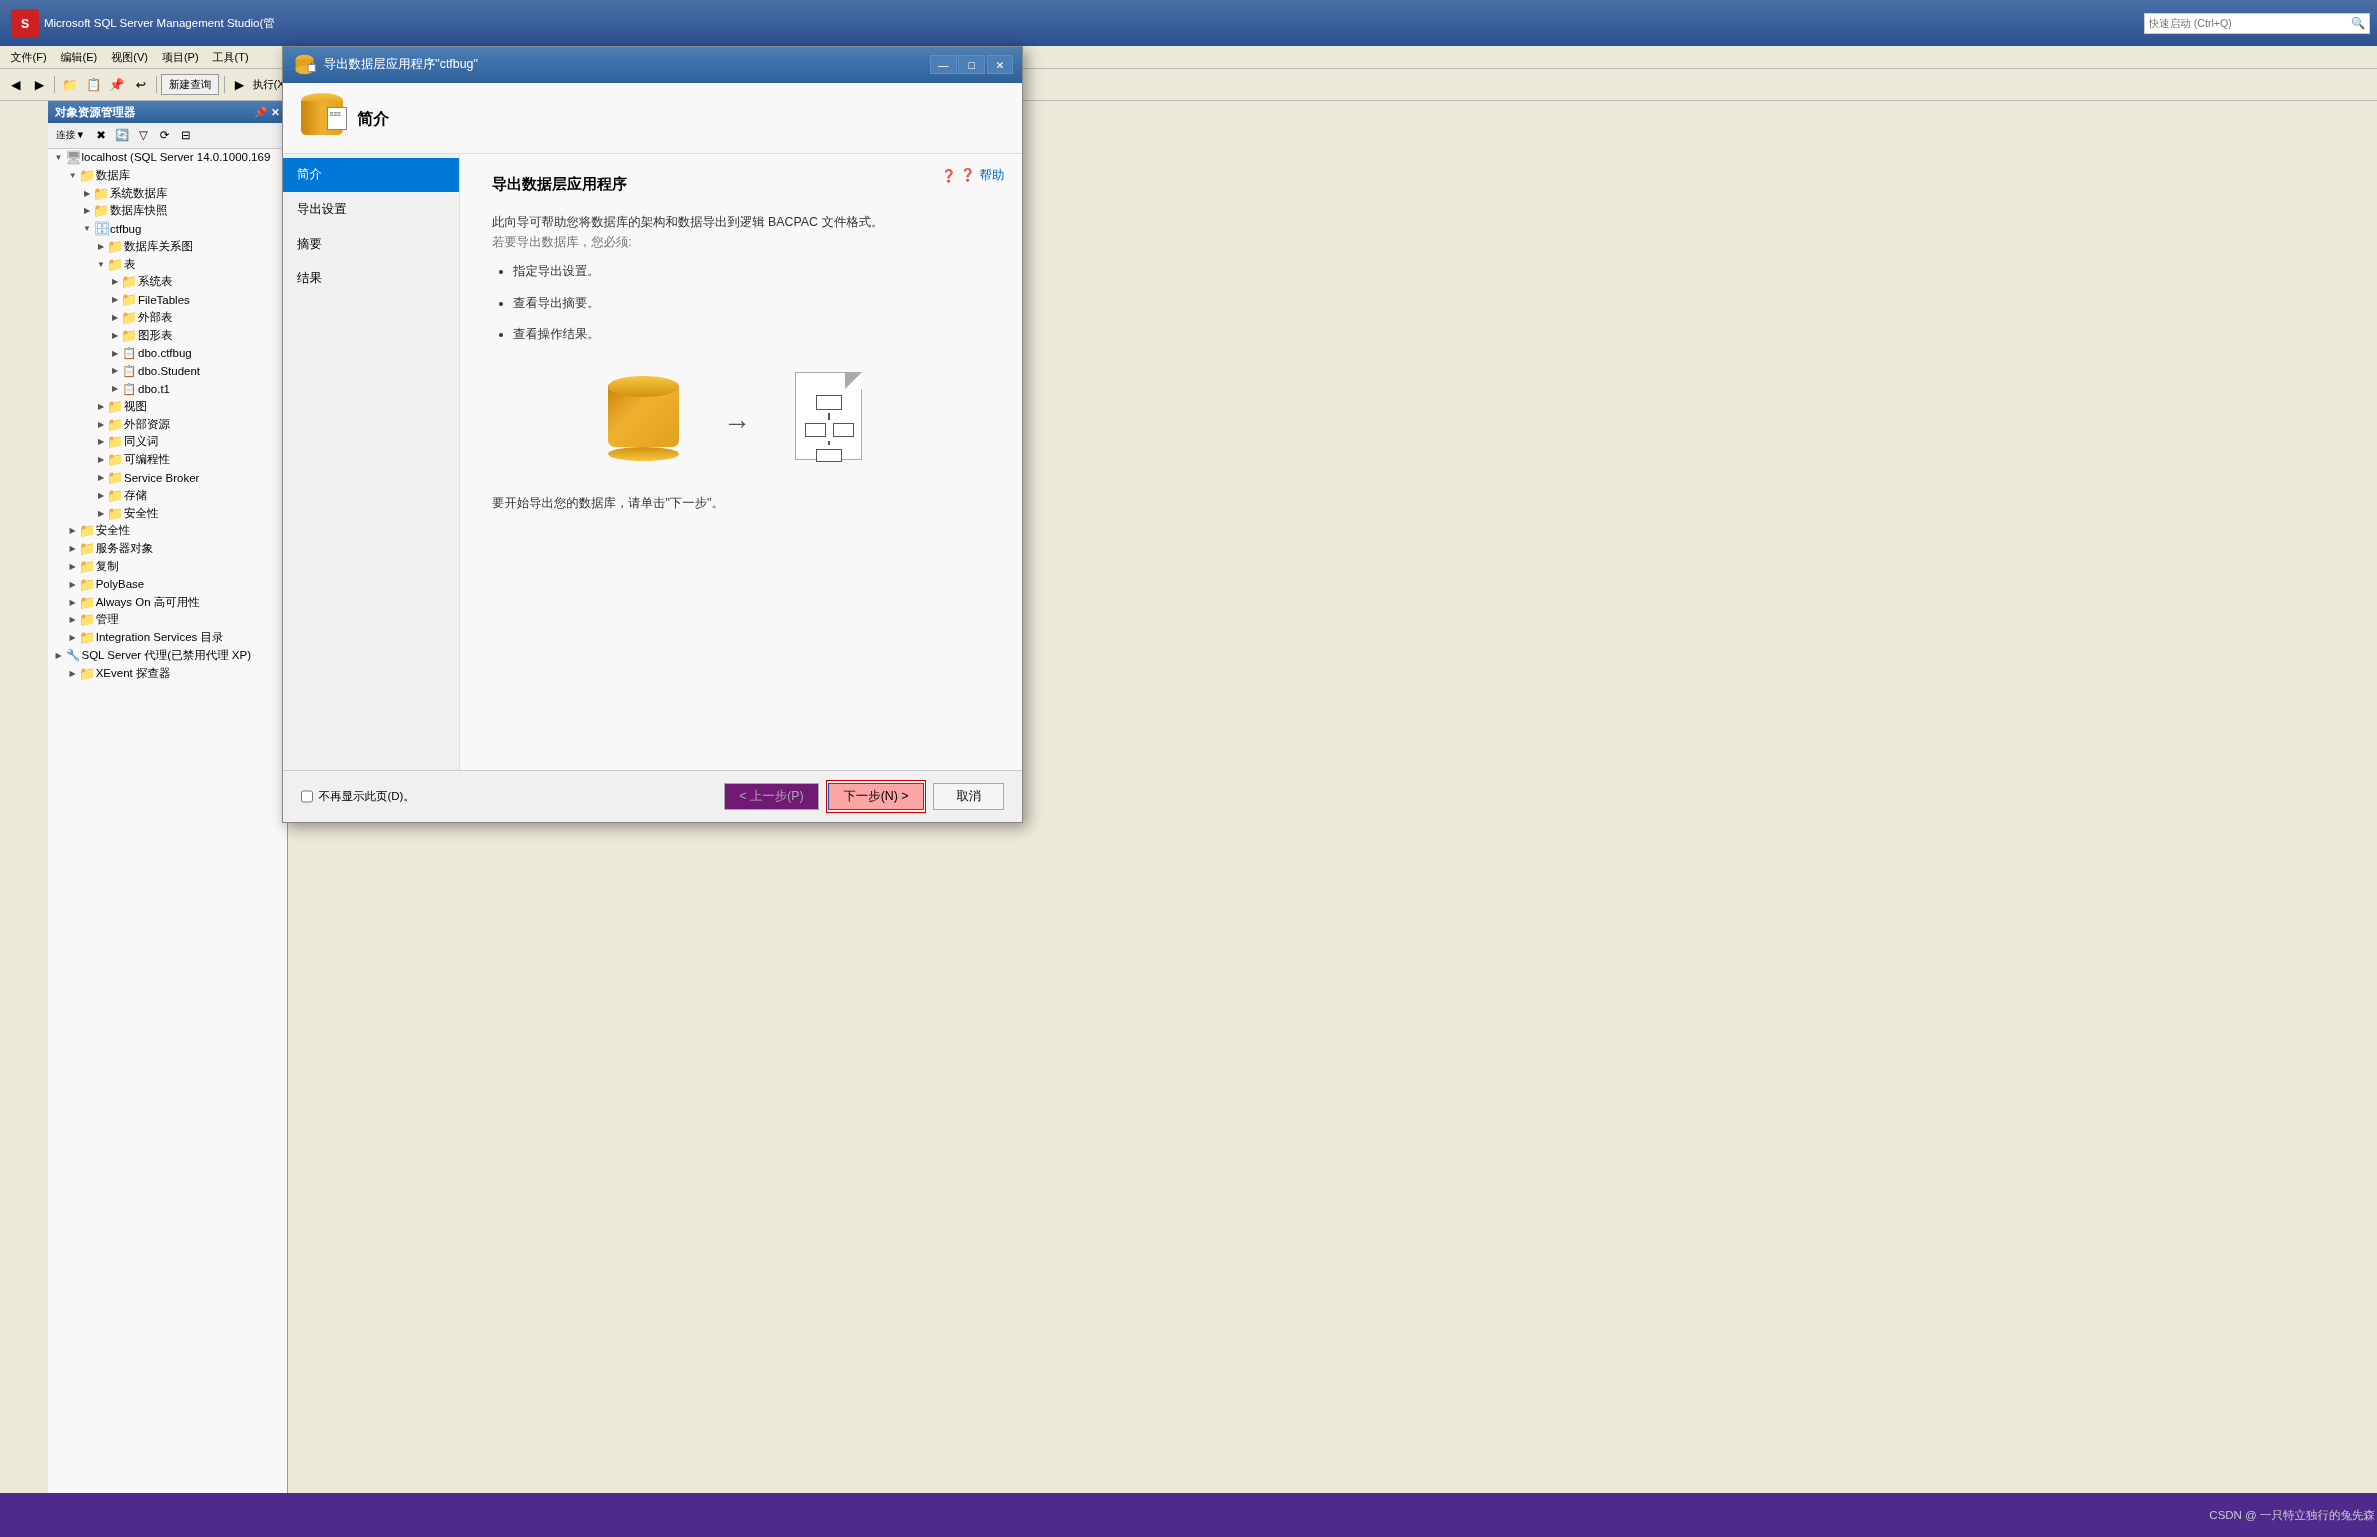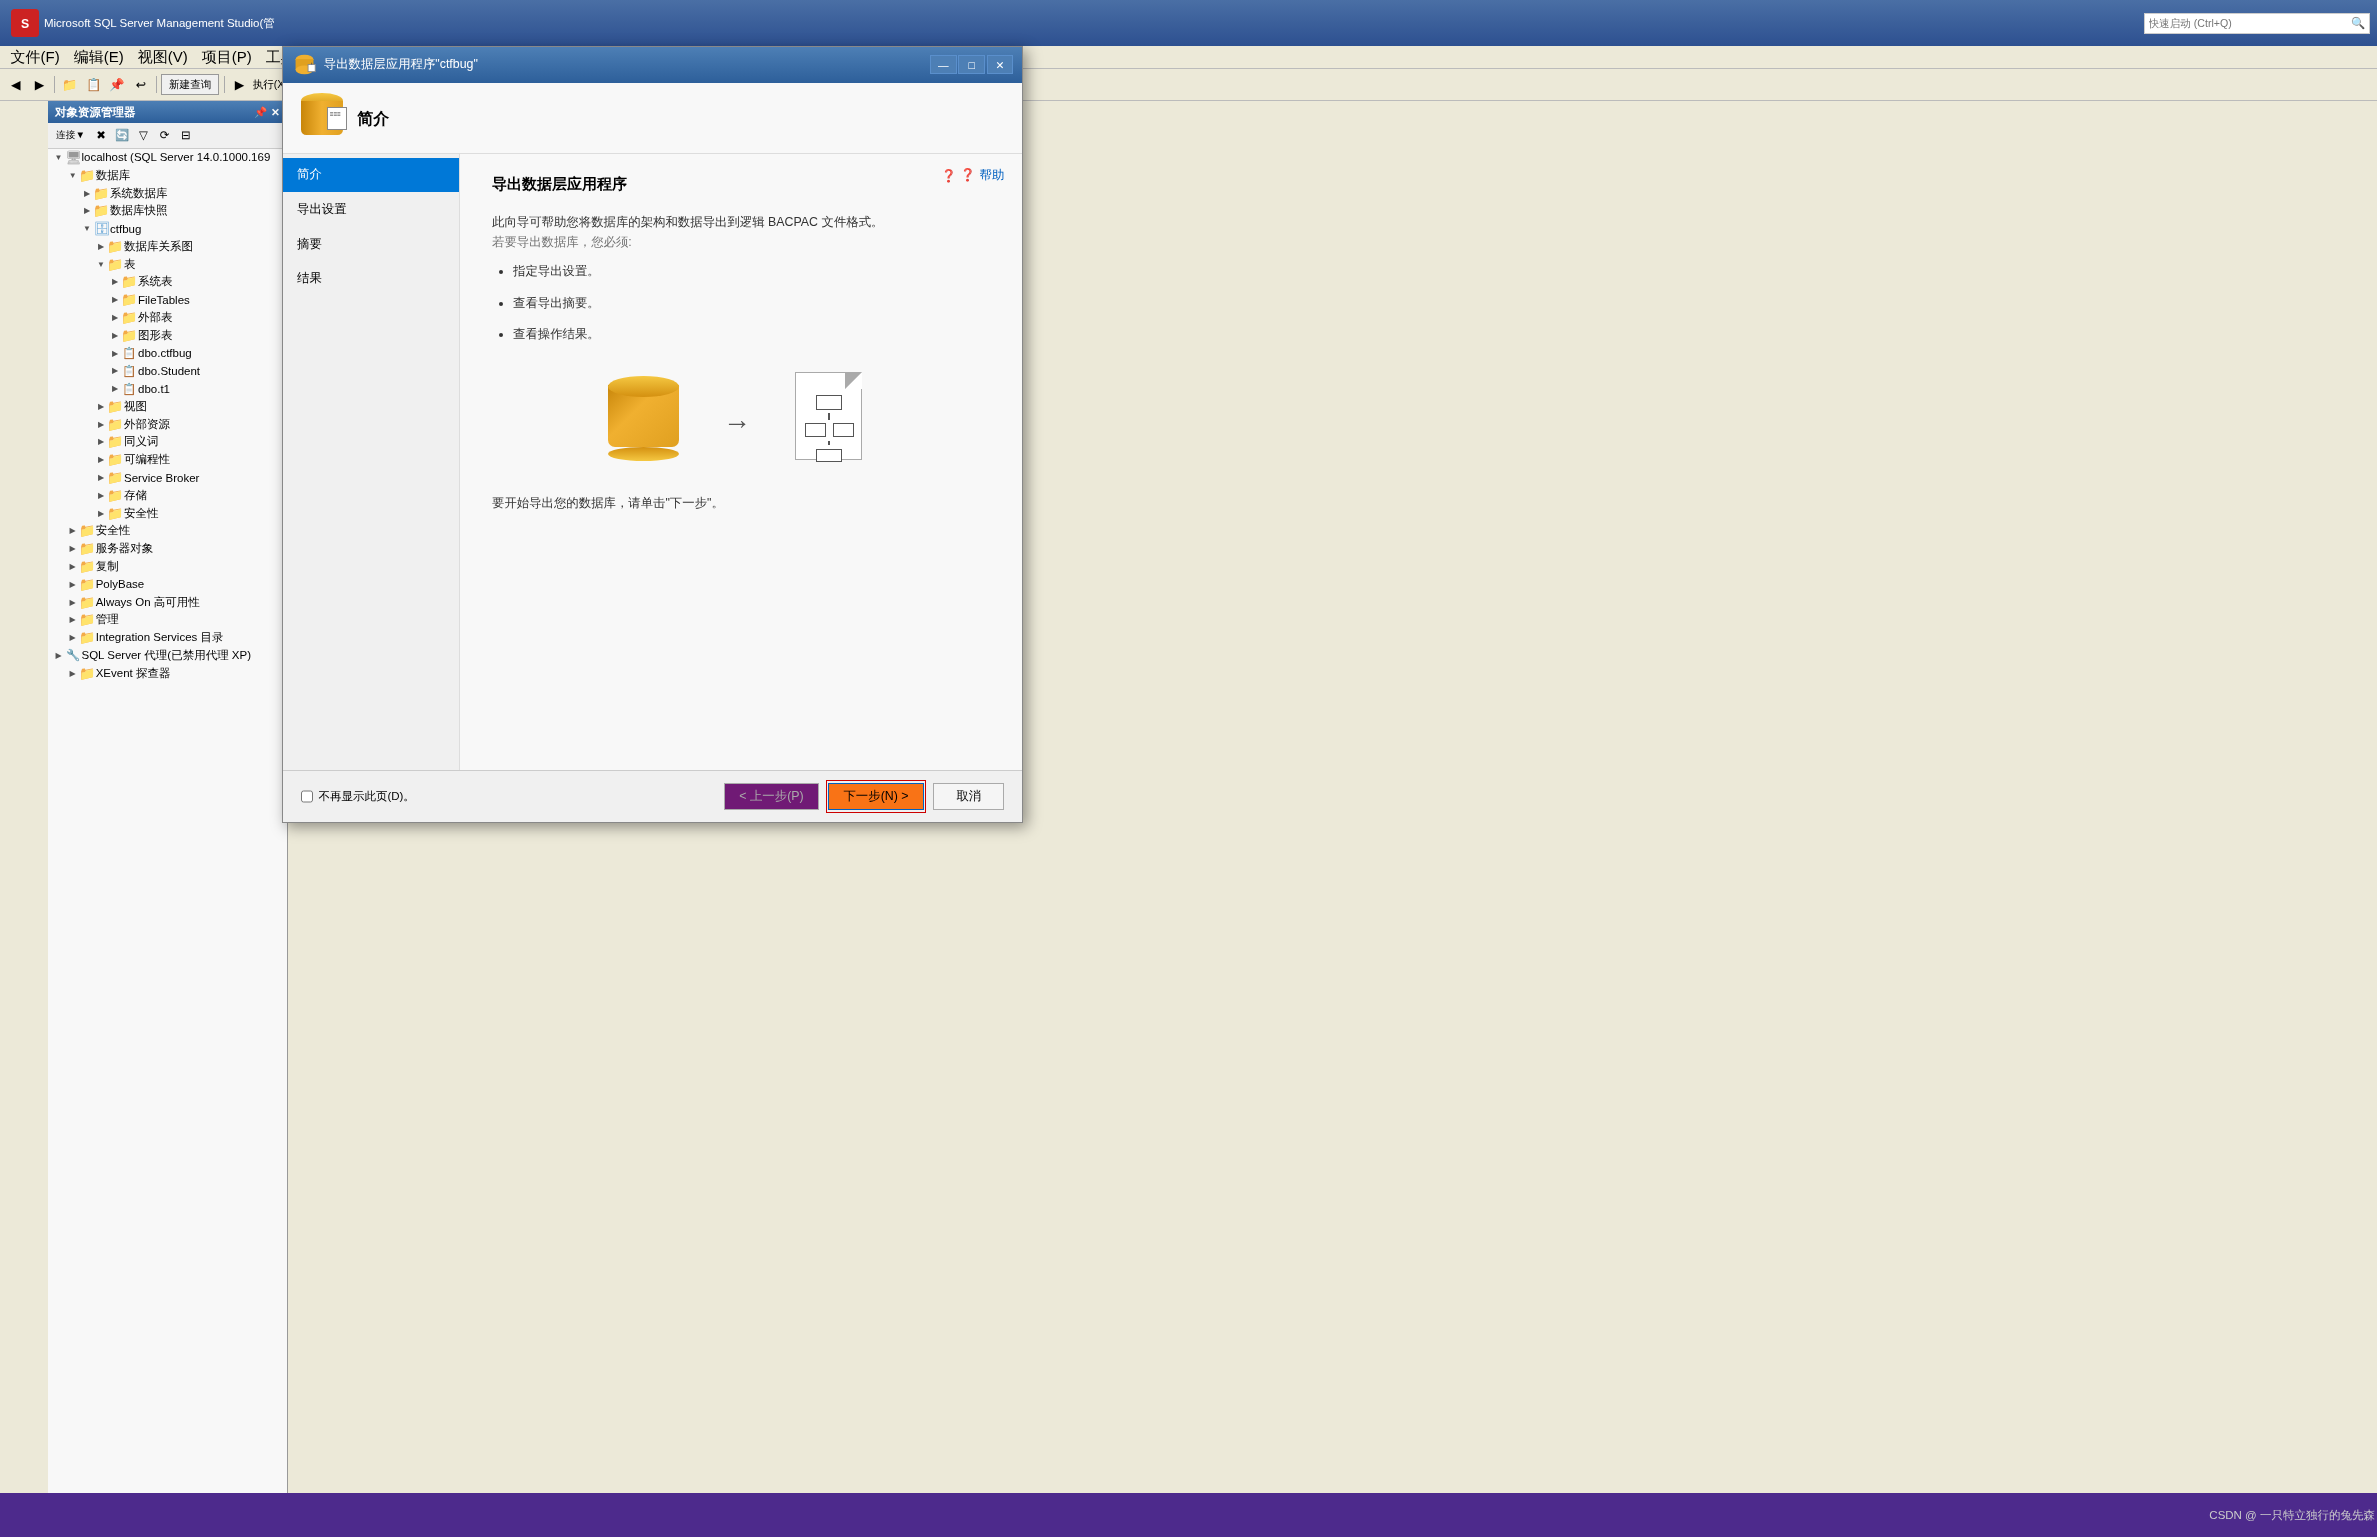--- a/index.html
+++ b/index.html
@@ -1,18 +1,18 @@
 <!DOCTYPE html>
 <html style="font-size:14px"><head>
   <meta charset="utf-8">
   <style>
     * { box-sizing: border-box; margin: 0; padding: 0; }
     body { font-family: 'Microsoft YaHei', SimSun, sans-serif; font-size: 11.5px; background: #d4d0c8; overflow: hidden; width: 2377px; height: 1537px; }
     .menu-item {
-      padding: 1.8px 7px; font-size: 15px; cursor: pointer; color: #000;
+      padding: 1.8px 7px; font-size: 11px; cursor: pointer; color: #000;
     }
     .toolbar-btn {
       width: 21px; height: 21px; border: 0.9px solid transparent;
       background: transparent; cursor: pointer; display: flex; align-items: center; justify-content: center;
       font-size: 12.4px;
     }
     .toolbar-sep { width: 0.9px; height: 17.7px; background: #aaa; margin: 0 1.8px; }
     .new-query-btn {
       padding: 1.8px 7px; height: 21px;
       border: 0.9px solid #999; background: #f0f0f0;
@@ -468,21 +468,21 @@
   <div style="padding:8.8px 17.7px;background:#f0f0f0;border-top:0.9px solid #ccc;display:flex;align-items:center;gap:7px;">
 
     <div style="flex:1;display:flex;align-items:center;gap:5.3px;">
       <input type="checkbox" style="width: 12.4px; height: 12.4px;">
       <label style="font-size:11.5px;">不再显示此页(D)。</label>
     </div>
 
     <button style="padding:4.4px 14px;min-width:79px;border:0.9px solid #aaa;background:#701a75;cursor:pointer;font-size:12.4px;color:#aaa;" disabled="">&lt; 上一步(P)</button>
 
     <div style="border:1.8px solid #cc0000;padding:1.8px;">
-      <button style="padding:4.4px 14px;min-width:79px;border:0.9px solid #0060c0;background:#f97316;cursor:pointer;font-size:12.4px;">下一步(N) &gt;</button>
+      <button style="padding:4.4px 14px;min-width:79px;border:0.9px solid #0060c0;background:#fca5a5;cursor:pointer;font-size:12.4px;">下一步(N) &gt;</button>
     </div>
     <button style="padding:4.4px 14px;min-width:71px;border:0.9px solid #aaa;background:#f5f5f5;cursor:pointer;font-size:12.4px;">取消</button>
   </div>
 </div>
 
 <div style="position:absolute;bottom:0;left:0;right:0;height:44px;background:#4d2a8c;display:flex;align-items:center;justify-content:flex-end;padding-right:2px;z-index:300;">
   <span style="color:#ccc;font-size:11.5px;">CSDN @ 一只特立独行的兔先森</span>
 </div>
 
 

